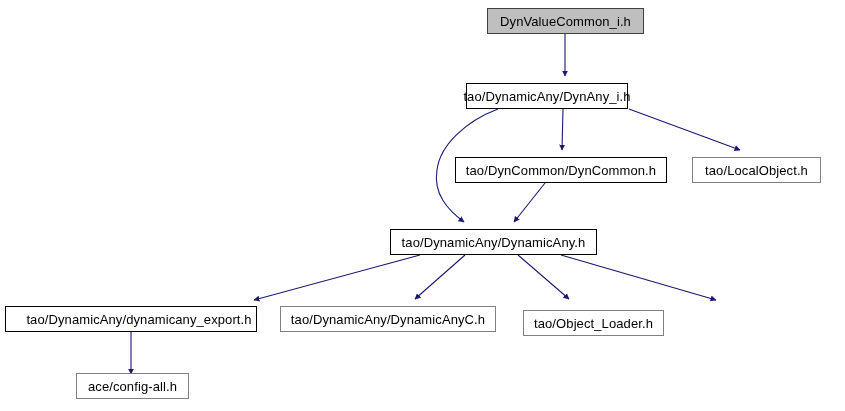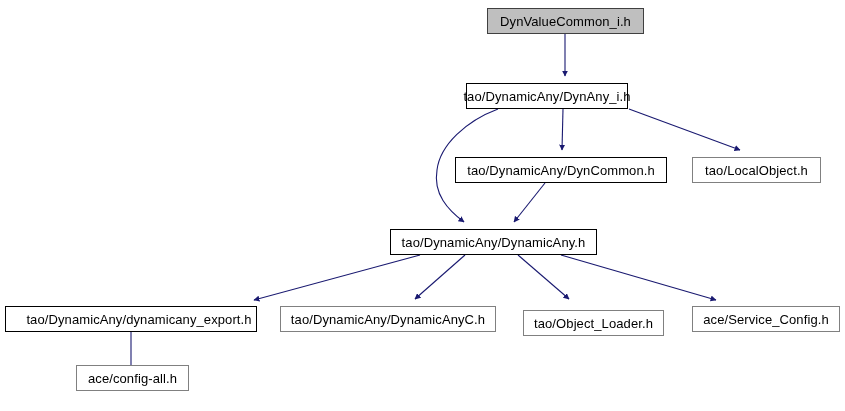--- a/index.html
+++ b/index.html
@@ -87,21 +87,21 @@
 
   <div class="node root" style="left:487px; top:8px; width:157px;">
     <span class="node-label">DynValueCommon_i.h</span>
   </div>
 
   <div class="node strong" style="left:466px; top:83px; width:162px;">
     <span class="node-label">tao/DynamicAny/DynAny_i.h</span>
   </div>
 
   <div class="node strong" style="left:455px; top:157px; width:212px;">
-    <span class="node-label">tao/DynamicAny/DynCommon.h</span>
+    <span class="node-label">tao/DynCommon/DynCommon.h</span>
   </div>
 
   <div class="node" style="left:692px; top:157px; width:129px;">
     <span class="node-label">tao/LocalObject.h</span>
   </div>
 
   <div class="node strong" style="left:390px; top:229px; width:207px;">
     <span class="node-label">tao/DynamicAny/DynamicAny.h</span>
   </div>
 
@@ -110,21 +110,18 @@
   </div>
 
   <div class="node" style="left:280px; top:306px; width:216px;">
     <span class="node-label">tao/DynamicAny/DynamicAnyC.h</span>
   </div>
 
   <div class="node" style="left:523px; top:310px; width:141px;">
     <span class="node-label">tao/Object_Loader.h</span>
   </div>
 
-  <div class="node" style="left:692px; top:306px; width:148px;">
-    <span class="node-label">ace/Service_Config.h</span>
-  </div>
 
-  <div class="node" style="left:76px; top:365px; width:113px;">
+  <div class="node" style="left:76px; top:373px; width:113px;">
     <span class="node-label">ace/config-all.h</span>
   </div>
 
 </div>
 
 </body></html>

